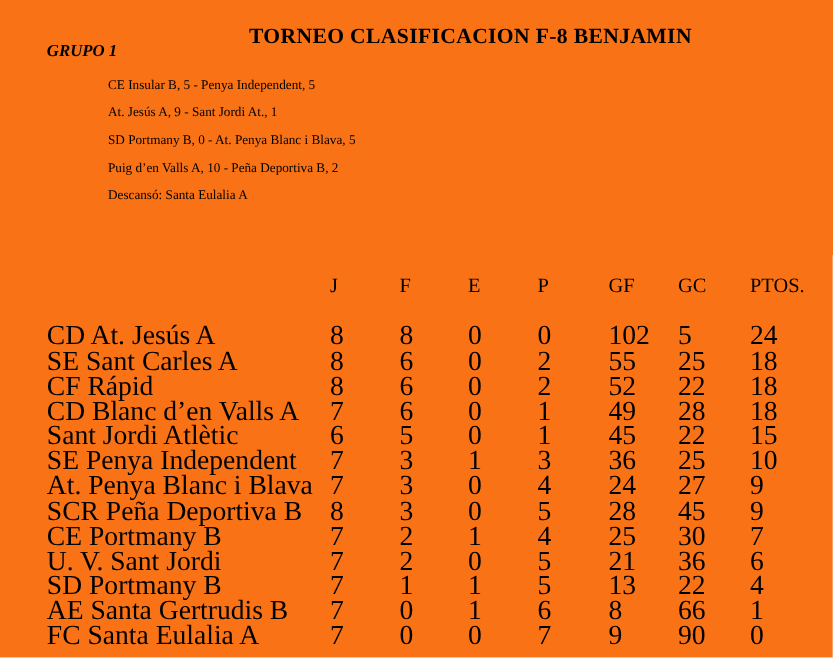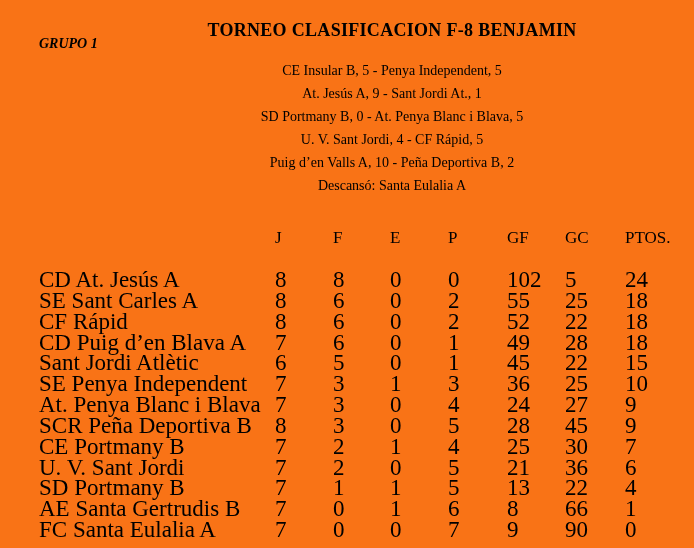--- a/index.html
+++ b/index.html
@@ -28,22 +28,21 @@
     position: absolute;
     top: 36px; left: 39px;
     font-size: 14px;
     font-weight: bold;
     font-style: italic;
     white-space: nowrap;
   }
   .results {
     position: absolute;
     top: 60px; left: 90px; width: 604px;
-    text-align: center;
-    font-size: 14px;
+    font-size: 11px;
     line-height: 22.9px;
   }
   .result-line { white-space: nowrap; }
   .grid-row {
     display: grid;
     grid-template-columns: 236px 58px 57px 58px 59px 58px 60px 69px;
     white-space: nowrap;
   }
   .table-header {
     position: absolute;
@@ -69,21 +68,20 @@
 
   <div class="title">TORNEO CLASIFICACION F-8 BENJAMIN</div>
 
   <div class="group">GRUPO 1</div>
 
   <div class="results">
 
   <div class="result-line">CE Insular B, 5 - Penya Independent, 5</div>
       <div class="result-line">At. Jesús A, 9 - Sant Jordi At., 1</div>
       <div class="result-line">SD Portmany B, 0 - At. Penya Blanc i Blava, 5</div>
-      <div class="result-line">U. V. Sant Jordi, 4 - CF Rápid, 5</div>
       <div class="result-line">Puig d’en Valls A, 10 - Peña Deportiva B, 2</div>
       <div class="result-line">Descansó: Santa Eulalia A</div>
     </div>
 
   <div class="table-header grid-row">
     <span class="cell"></span>
     <span class="cell">J</span>
     <span class="cell">F</span>
     <span class="cell">E</span>
     <span class="cell">P</span>
@@ -118,21 +116,21 @@
       <span class="cell">CF Rápid</span>
       <span class="cell">8</span>
       <span class="cell">6</span>
       <span class="cell">0</span>
       <span class="cell">2</span>
       <span class="cell">52</span>
       <span class="cell">22</span>
       <span class="cell">18</span>
     </div>
       <div class="grid-row">
-      <span class="cell">CD Puig d’en Blava A</span>
+      <span class="cell">CD Blanc d’en Valls A</span>
       <span class="cell">7</span>
       <span class="cell">6</span>
       <span class="cell">0</span>
       <span class="cell">1</span>
       <span class="cell">49</span>
       <span class="cell">28</span>
       <span class="cell">18</span>
     </div>
       <div class="grid-row">
       <span class="cell">Sant Jordi Atlètic</span>

